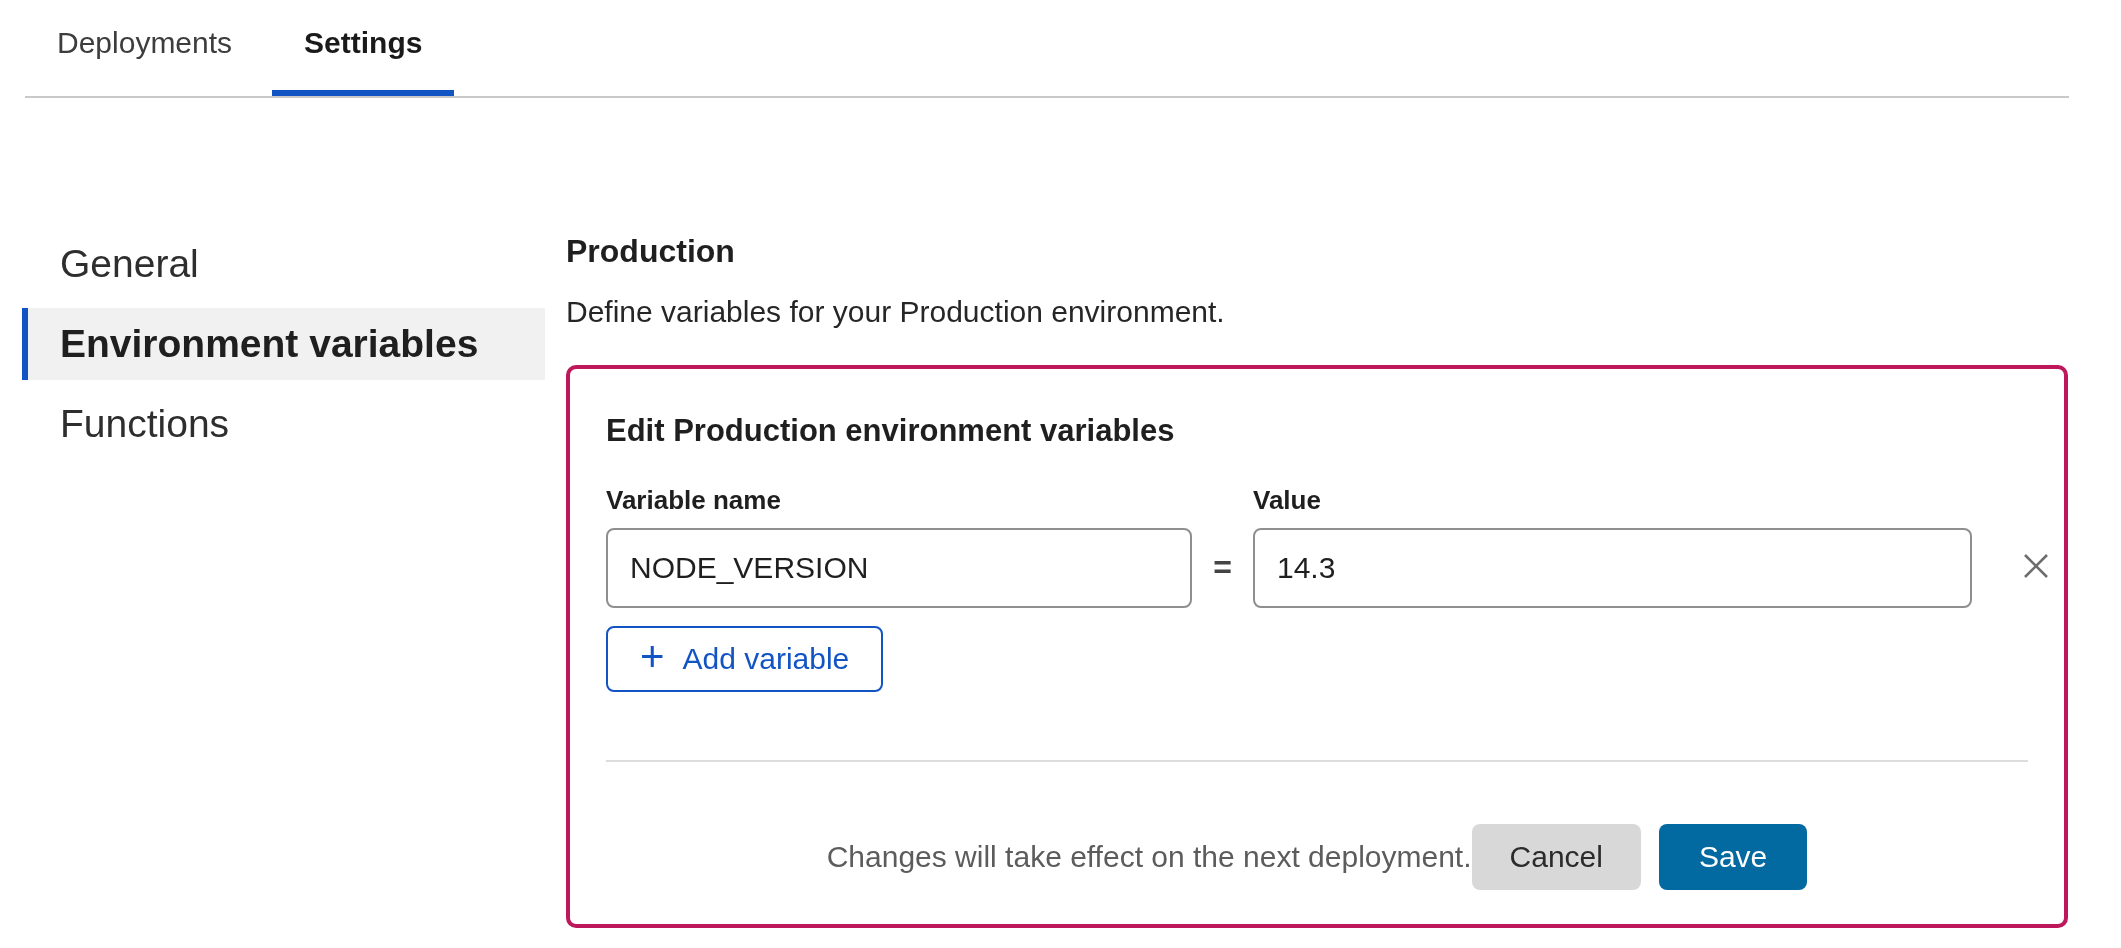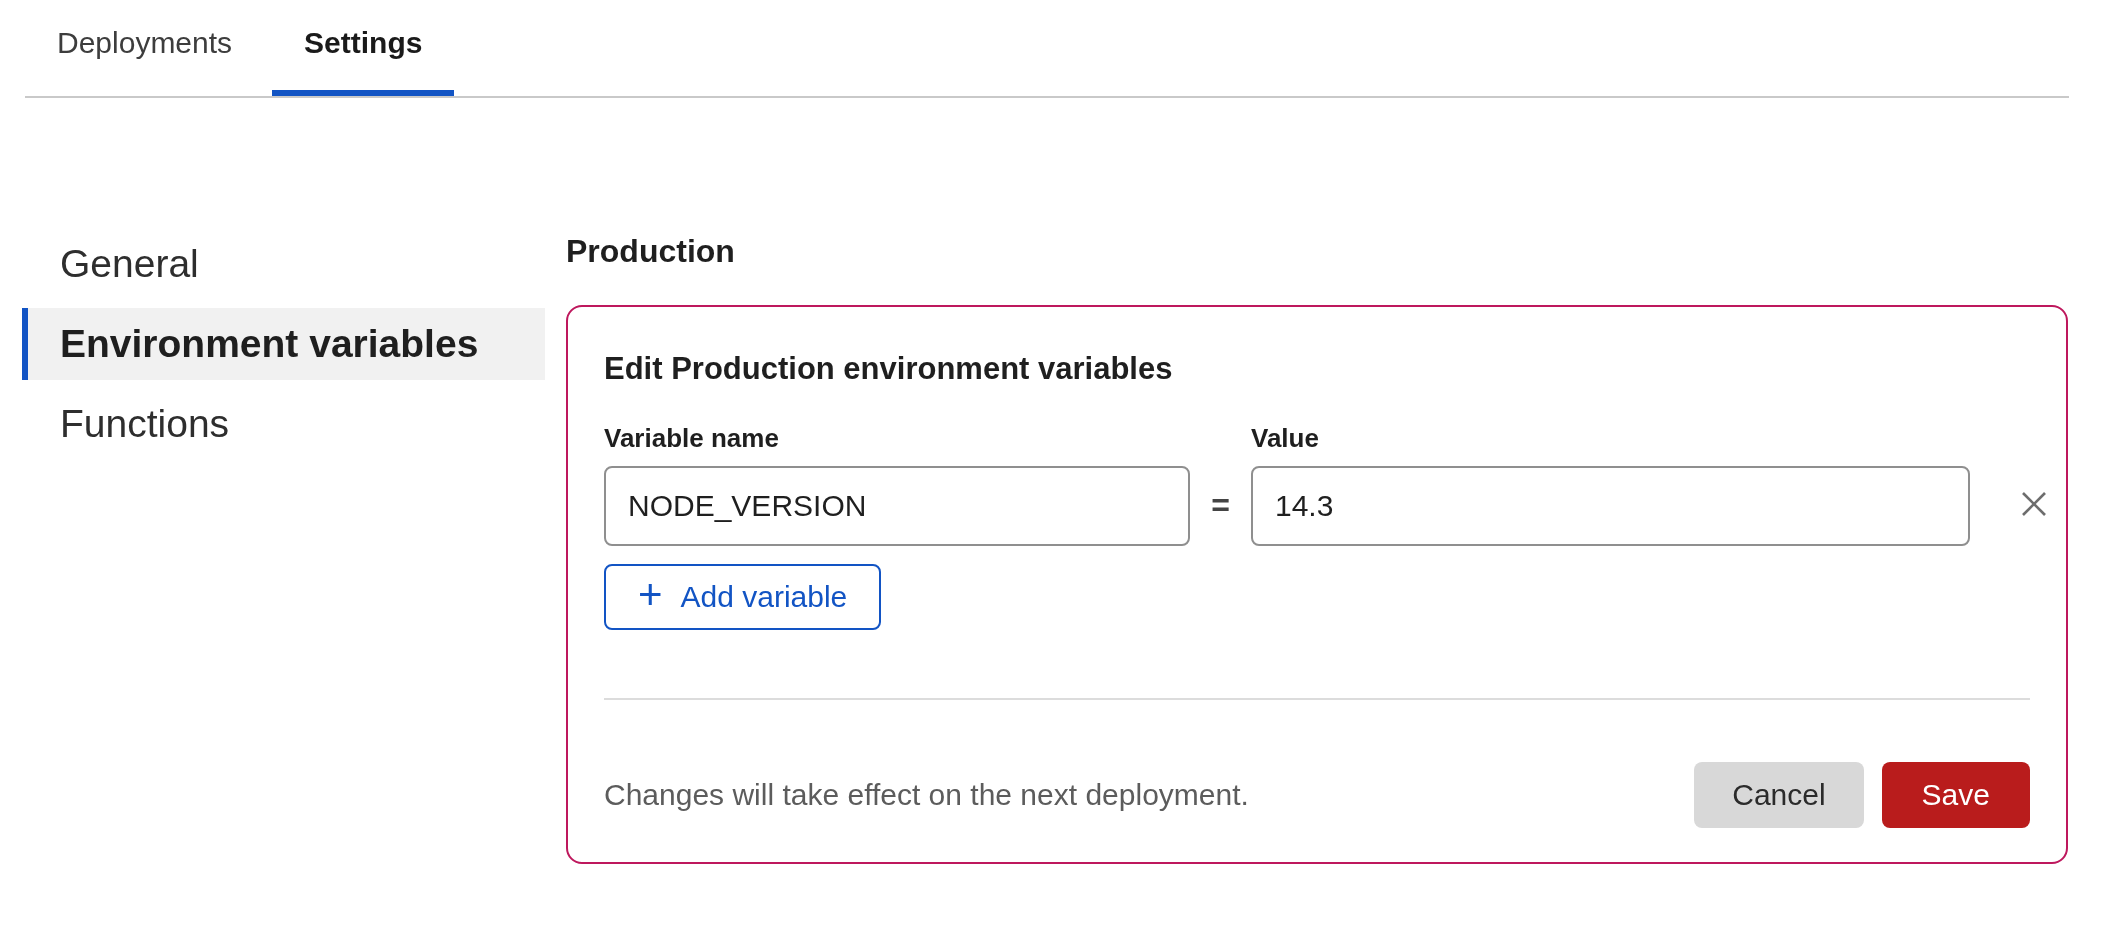--- a/index.html
+++ b/index.html
@@ -51,22 +51,22 @@
     color: #1f1f1f;
   }
 
   .main { margin-left: 21px; width: 1502px; }
   .page-title { font-size: 32px; font-weight: 700; margin: 0; line-height: 1.1; padding-top: 6px; }
   .desc { font-size: 30px; margin: 26px 0 0; color: #262626; }
 
   
   .card {
     margin-top: 36px;
-    border: 2px solid #be185d;
-    border-radius: 16px;
+    border: 4px solid #be185d;
+    border-radius: 10px;
     padding: 44px 36px 34px;
     background: #fff;
   }
   .card-heading { font-size: 31px; font-weight: 700; margin: 0; line-height: 1.15; }
 
   .var-grid {
     display: grid;
     grid-template-columns: 586px 61px 719px 1fr;
     align-items: center;
     row-gap: 12px;
@@ -106,33 +106,33 @@
     color: #1254c4;
     font-size: 30px;
     font-family: inherit;
     cursor: pointer;
   }
   .plus { font-size: 42px; font-weight: 400; line-height: 1; margin-top: -4px; }
 
   .divider { height: 2px; background: #dcdcdc; margin-top: 68px; }
 
   .card-footer {
-    display: flex; justify-content: space-between; align-items: center;
+    display: flex; justify-content: center; align-items: center;
     margin-top: 62px;
   }
   .note { font-size: 30px; color: #5c5c5c; }
   .actions { display: flex; gap: 18px; }
   .actions button {
     height: 66px;
     border: none; border-radius: 8px;
     font-size: 30px; font-family: inherit;
     cursor: pointer;
   }
   .cancel { background: #d8d8d8; color: #2b2b2b; padding: 0 38px; }
-  .save   { background: #b91c1c; color: #ffffff; padding: 0 40px; }
+  .save   { background: #0369a1; color: #ffffff; padding: 0 40px; }
 </style>
 </head>
 <body>
 
 <div>
 
   <nav class="tabbar">
     <div class="tab">
       <span>Deployments</span>
     </div>
@@ -150,20 +150,21 @@
       <div class="side-item active">
         <span>Environment variables</span>
       </div>
       <div class="side-item">
         <span>Functions</span>
       </div>
     </aside>
 
     <main class="main">
       <h1 class="page-title">Production</h1>
+      <p class="desc">Define variables for your Production environment.</p>
 
       <section class="card">
         <h2 class="card-heading">Edit Production environment variables</h2>
 
         <div class="var-grid">
           <label class="field-label">Variable name</label>
           <div></div>
           <label class="field-label">Value</label>
           <div></div>
 

